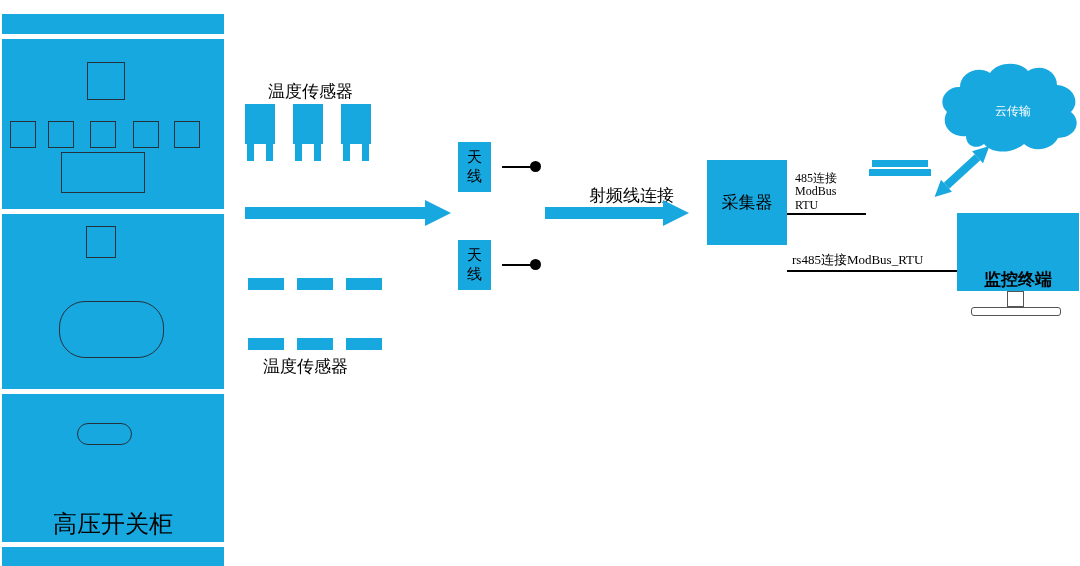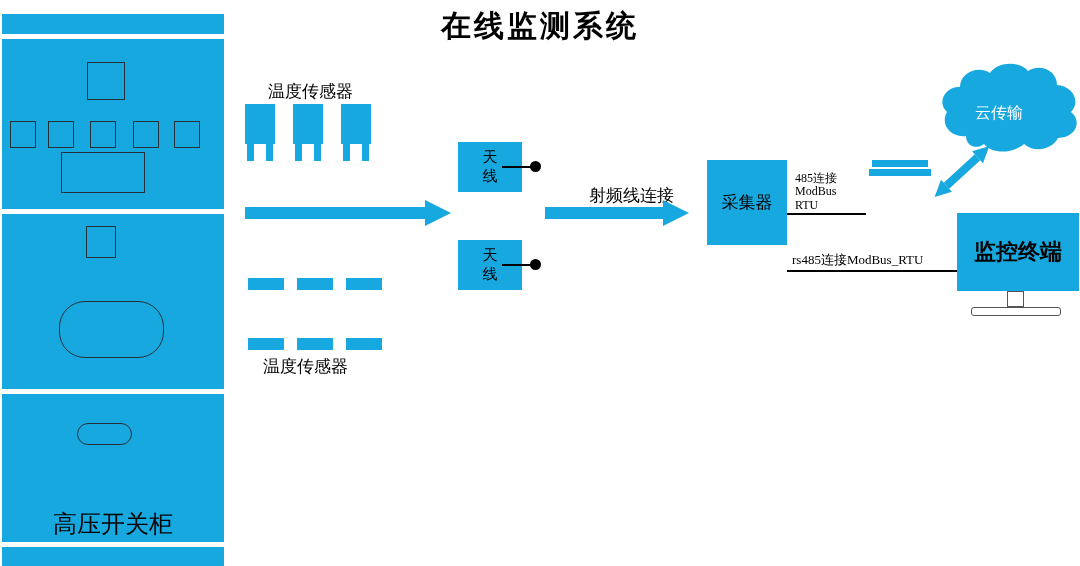--- a/index.html
+++ b/index.html
@@ -52,21 +52,21 @@
                 border-top:13px solid transparent; border-bottom:13px solid transparent;
                 border-left:26px solid var(--accent); }
   .collect-bar { left:245px; top:207px; width:180px; }
   .collect-head{ left:425px; top:200px; }
   .rf-bar { left:545px; top:207px; width:118px; }
   .rf-head{ left:663px; top:200px; }
   .lbl-collect { left:248px; top:184px; font-size:17px; }
   .lbl-rf { left:567px; top:184px; font-size:17px;margin-left:22px; }
 
   
-  .ant { position:absolute; left:458px; width:64px; height:50px; background:var(--accent);
+  .ant { position:absolute; left:458px; width:33px; height:50px; background:var(--accent);
          display:flex; align-items:center; justify-content:center; }
   .ant1{top:142px}.ant2{top:240px}
   .ant-text { width:18px; font-size:15px; line-height:1.3; text-align:center;
               word-break:break-all; color:#000; }
   .aline { position:absolute; height:2px; background:#000; }
   .aline1 { left:502px; top:166px; width:30px; }
   .aline2 { left:502px; top:264px; width:30px; }
   .adot { position:absolute; width:11px; height:11px; border-radius:50%; background:#000; }
   .adot1 { left:530px; top:161px; } .adot2 { left:530px; top:259px; }
 
@@ -83,43 +83,42 @@
 
   
   .dtu-strip1 { position:absolute; left:872px; top:160px; width:56px; height:7px; background:var(--accent); }
   .dtu-strip2 { position:absolute; left:869px; top:169px; width:62px; height:7px; background:var(--accent); }
   .dtu-main { position:absolute; left:866px; top:178px; width:68px; height:44px; background:var(--accent);
               display:flex; align-items:center; justify-content:center;
               font-size:21px; font-weight:bold; color:#000; }
 
   
   .cloud-svg { position:absolute; left:938px; top:60px; width:150px; height:100px; color:var(--accent); }
-  .cloud-label { position:absolute; left:975px; top:103px; width:76px; text-align:left;
-                 font-size:16px; color:#fff; }
+  .cloud-label { position:absolute; left:975px; top:103px; width:76px; text-align:center;
+                 font-size:12px; color:#fff; }
   .uparrow-svg { position:absolute; left:926px; top:138px; width:72px; height:66px; color:var(--accent); }
 
   
   .lbl-rs485 { left:792px; top:251px; font-size:13px; }
   .line-rs485 { position:absolute; left:787px; top:270px; width:170px; height:2px; background:#000; }
 
   
   .mon-screen { position:absolute; left:957px; top:213px; width:122px; height:78px;
-                background:var(--accent); display:flex; align-items:center; justify-content:center;
-                font-size:22px; font-weight:bold; color:#000;font-family:Liberation Serif, serif; }
+                background:var(--accent); display:flex; align-items:flex-end; justify-content:center;
+                font-size:17px; font-weight:bold; color:#000;font-family:Liberation Serif, serif; }
   .mon-neck { position:absolute; left:1007px; top:291px; width:17px; height:16px;
               border:1px solid #555; background:#fff; }
   .mon-base { position:absolute; left:971px; top:307px; width:90px; height:9px;
               border:1px solid #555; background:#fff; border-radius:3px; }
 </style>
 </head>
 <body>
 
 <div class="canvas">
 
-  <div class="title">在线监测系统</div>
 
   <div class="blue cab-top"></div>
   <div class="blue cab-s1">
     <div class="outline s1-sq"></div>
     <div class="outline s1-r s1-r1"></div>
     <div class="outline s1-r s1-r2"></div>
     <div class="outline s1-r s1-r3"></div>
     <div class="outline s1-r s1-r4"></div>
     <div class="outline s1-r s1-r5"></div>
     <div class="outline s1-big"></div>

